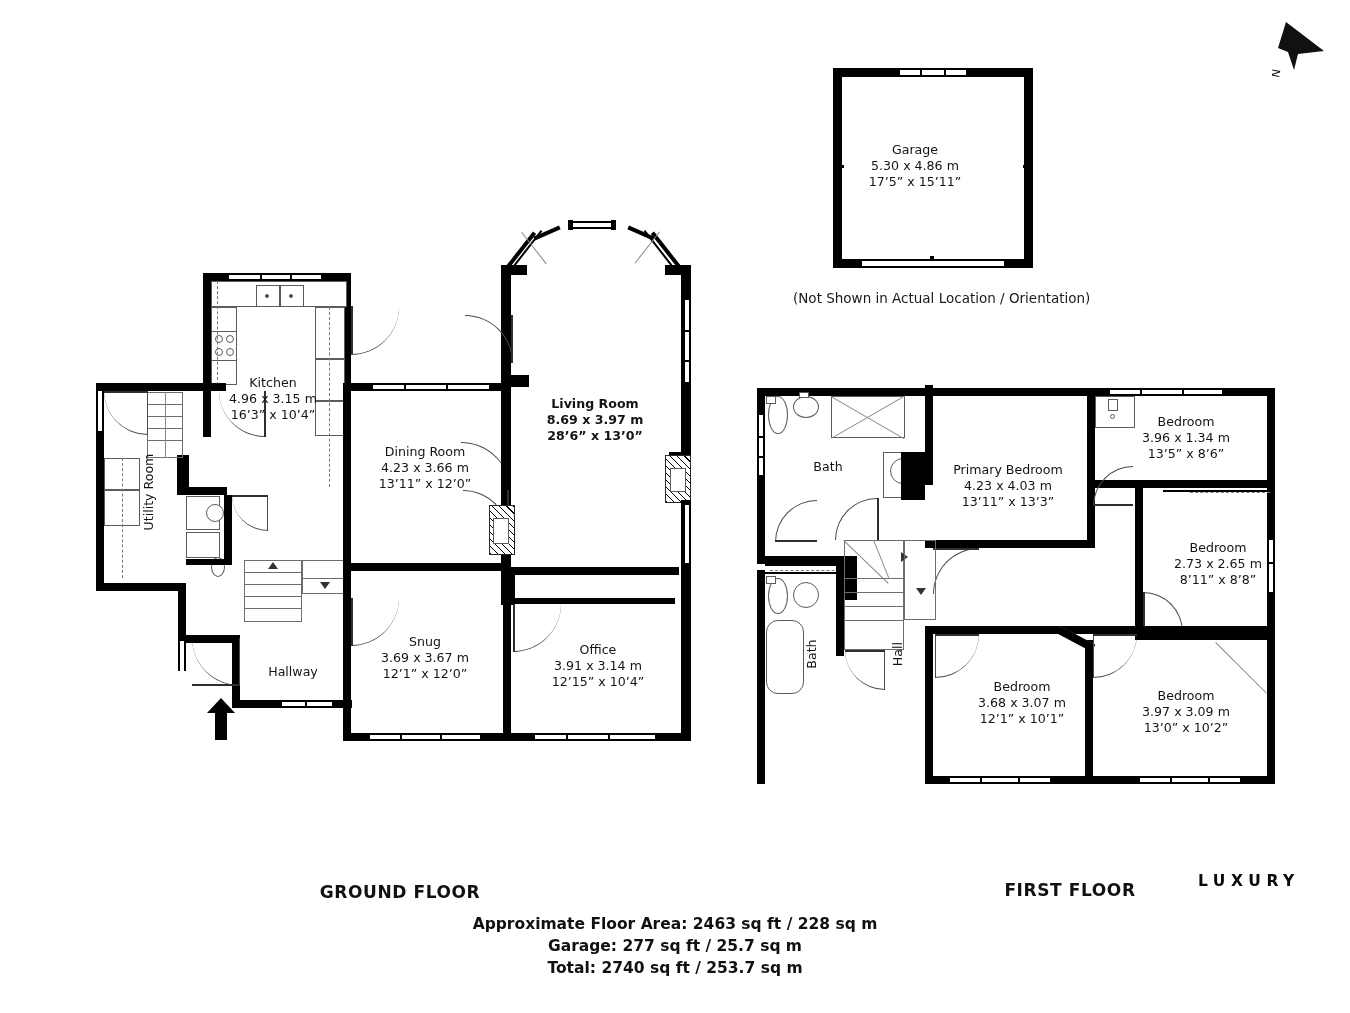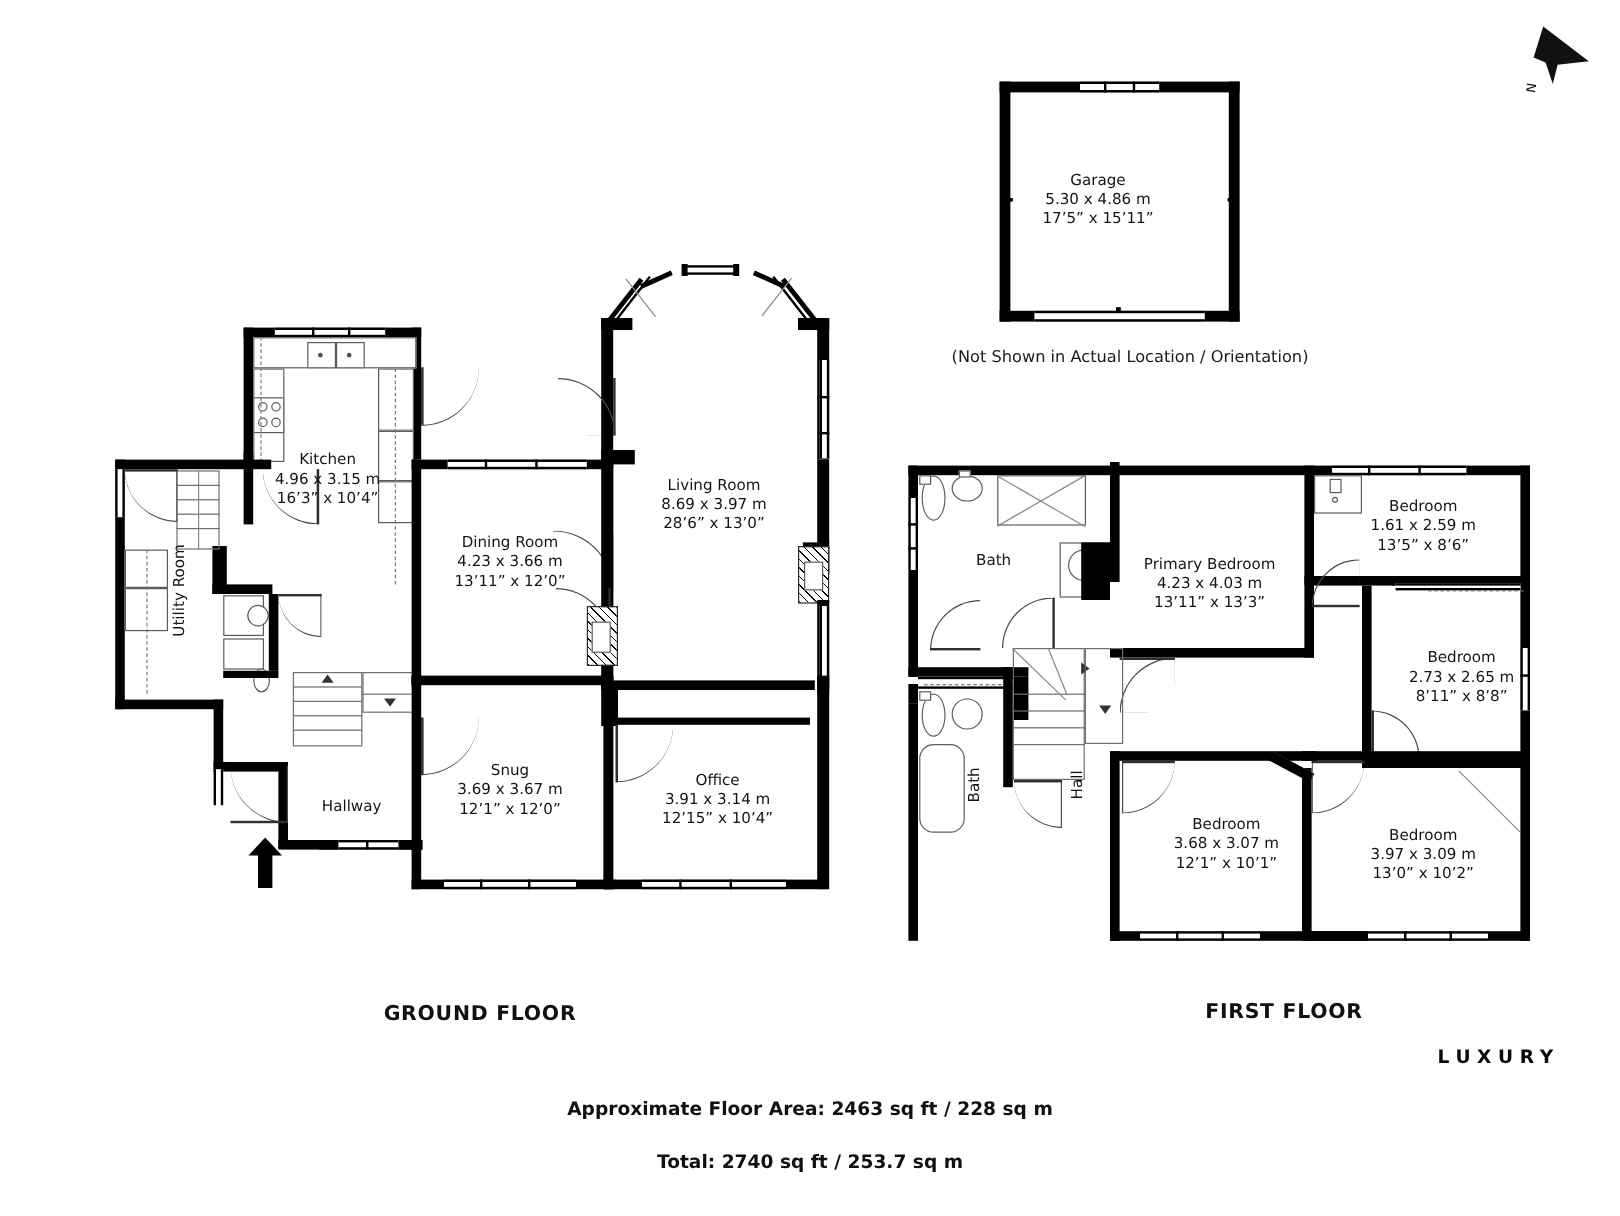--- a/index.html
+++ b/index.html
@@ -27,20 +27,21 @@
     white-space: nowrap;
   }
   .floor-label {
     position: absolute;
     font-size: 17px;
     font-weight: bold;
     letter-spacing: 0.6px;
     color: #111111;
     white-space: nowrap;
     text-align: center;
+    margin-top: 47px;
   }
   .note {
     position: absolute;
     font-size: 13.5px;
     color: #1a1a1a;
     white-space: nowrap;
   }
   .roomlabel {
     position: absolute;
     text-align: center;
@@ -342,21 +343,21 @@
     <div class="win v" style="left:683px; top:505px; width:8px; height:68px;"></div>
 
     <div class="door-arc" style="left:465px; top:315px; width:48px; height:48px; border-radius:0 48px 0 0; border-bottom:none; border-left:none;"></div>
     <div class="door-leaf" style="left:511px; top:315px; width:2px; height:48px;"></div>
     <div class="door-arc" style="left:463px; top:490px; width:46px; height:46px; border-radius:0 46px 0 0; border-bottom:none; border-left:none;"></div>
     <div class="door-leaf" style="left:507px; top:490px; width:2px; height:46px;"></div>
 
     <div class="hatch" style="left:489px; top:505px; width:26px; height:50px;"></div>
     <div class="fixture" style="left:493px; top:518px; width:16px; height:26px;"></div>
 
-    <div class="roomlabel" style="left:500px; top:396px; width:190px;">
+    <div class="roomlabel" style="left:500px; top:396px; width:190px;font-weight:bold;">
       <span class="nm">Living Room</span>
       <span class="dm">8.69 x 3.97 m</span>
       <span class="df">28’6” x 13’0”</span>
     </div>
 
     <div class="wall" style="left:501px; top:567px; width:178px; height:8px;"></div>
     <div class="wall" style="left:501px; top:571px; width:14px; height:34px;"></div>
     <div class="wall" style="left:515px; top:598px; width:160px; height:6px;"></div>
 
     <div class="wall" style="left:343px; top:563px; width:8px; height:178px;"></div>
@@ -434,21 +435,21 @@
     <div class="fixture" style="left:1108px; top:399px; width:10px; height:12px;"></div>
     <div class="fixture round" style="left:1110px; top:414px; width:5px; height:5px;"></div>
     <div class="wall" style="left:1087px; top:480px; width:118px; height:8px;"></div>
     <div class="wall" style="left:1160px; top:480px; width:115px; height:8px;"></div>
     <div class="win" style="left:1163px; top:486px; width:104px; height:6px;"></div>
     <div class="dashh" style="left:1190px; top:492px; width:80px;"></div>
     <div class="door-arc" style="left:1093px; top:466px; width:40px; height:40px; border-radius:40px 0 0 0; border-bottom:none; border-right:none;"></div>
     <div class="door-leaf" style="left:1093px; top:504px; width:40px; height:2px;"></div>
     <div class="roomlabel" style="left:1112px; top:414px; width:148px;">
       <span class="nm">Bedroom</span>
-      <span class="dm">1.61 x 2.59 m</span>
+      <span class="dm">3.96 x 1.34 m</span>
       <span class="df">13’5” x 8’6”</span>
     </div>
 
     <div class="wall" style="left:1135px; top:488px; width:8px; height:150px;"></div>
     <div class="wall" style="left:1135px; top:632px; width:140px; height:8px;"></div>
     <div class="win v" style="left:1267px; top:540px; width:8px; height:52px;"></div>
     <div class="winseg" style="left:1267px; top:562px; width:8px; height:2px;"></div>
     <div class="door-arc" style="left:1143px; top:592px; width:40px; height:40px; border-radius:0 40px 0 0; border-bottom:none; border-left:none;"></div>
     <div class="door-leaf" style="left:1143px; top:592px; width:2px; height:40px;"></div>
     <div class="roomlabel" style="left:1148px; top:540px; width:140px;">
@@ -518,19 +519,20 @@
       <span class="nm">Bedroom</span>
       <span class="dm">3.97 x 3.09 m</span>
       <span class="df">13’0” x 10’2”</span>
     </div>
   </div>
 
   <div class="floor-label" style="left:300px; top:835px; width:200px;">GROUND FLOOR</div>
   <div class="floor-label" style="left:970px; top:833px; width:200px;">FIRST FLOOR</div>
 
   <div class="areatext" style="top:913px;text-align:center;">Approximate Floor Area: 2463 sq ft / 228 sq m</div>
+  <div class="areatext" style="top:935px;">Garage: 277 sq ft / 25.7 sq m</div>
   <div class="areatext" style="top:957px;">Total: 2740 sq ft / 253.7 sq m</div>
 
   <div class="logo" style="left:1184px; top:888px; width:130px; height:80px;">
     <div class="logo-lux">LUXURY</div>
   </div>
 
 </div>
 
 </body></html>

